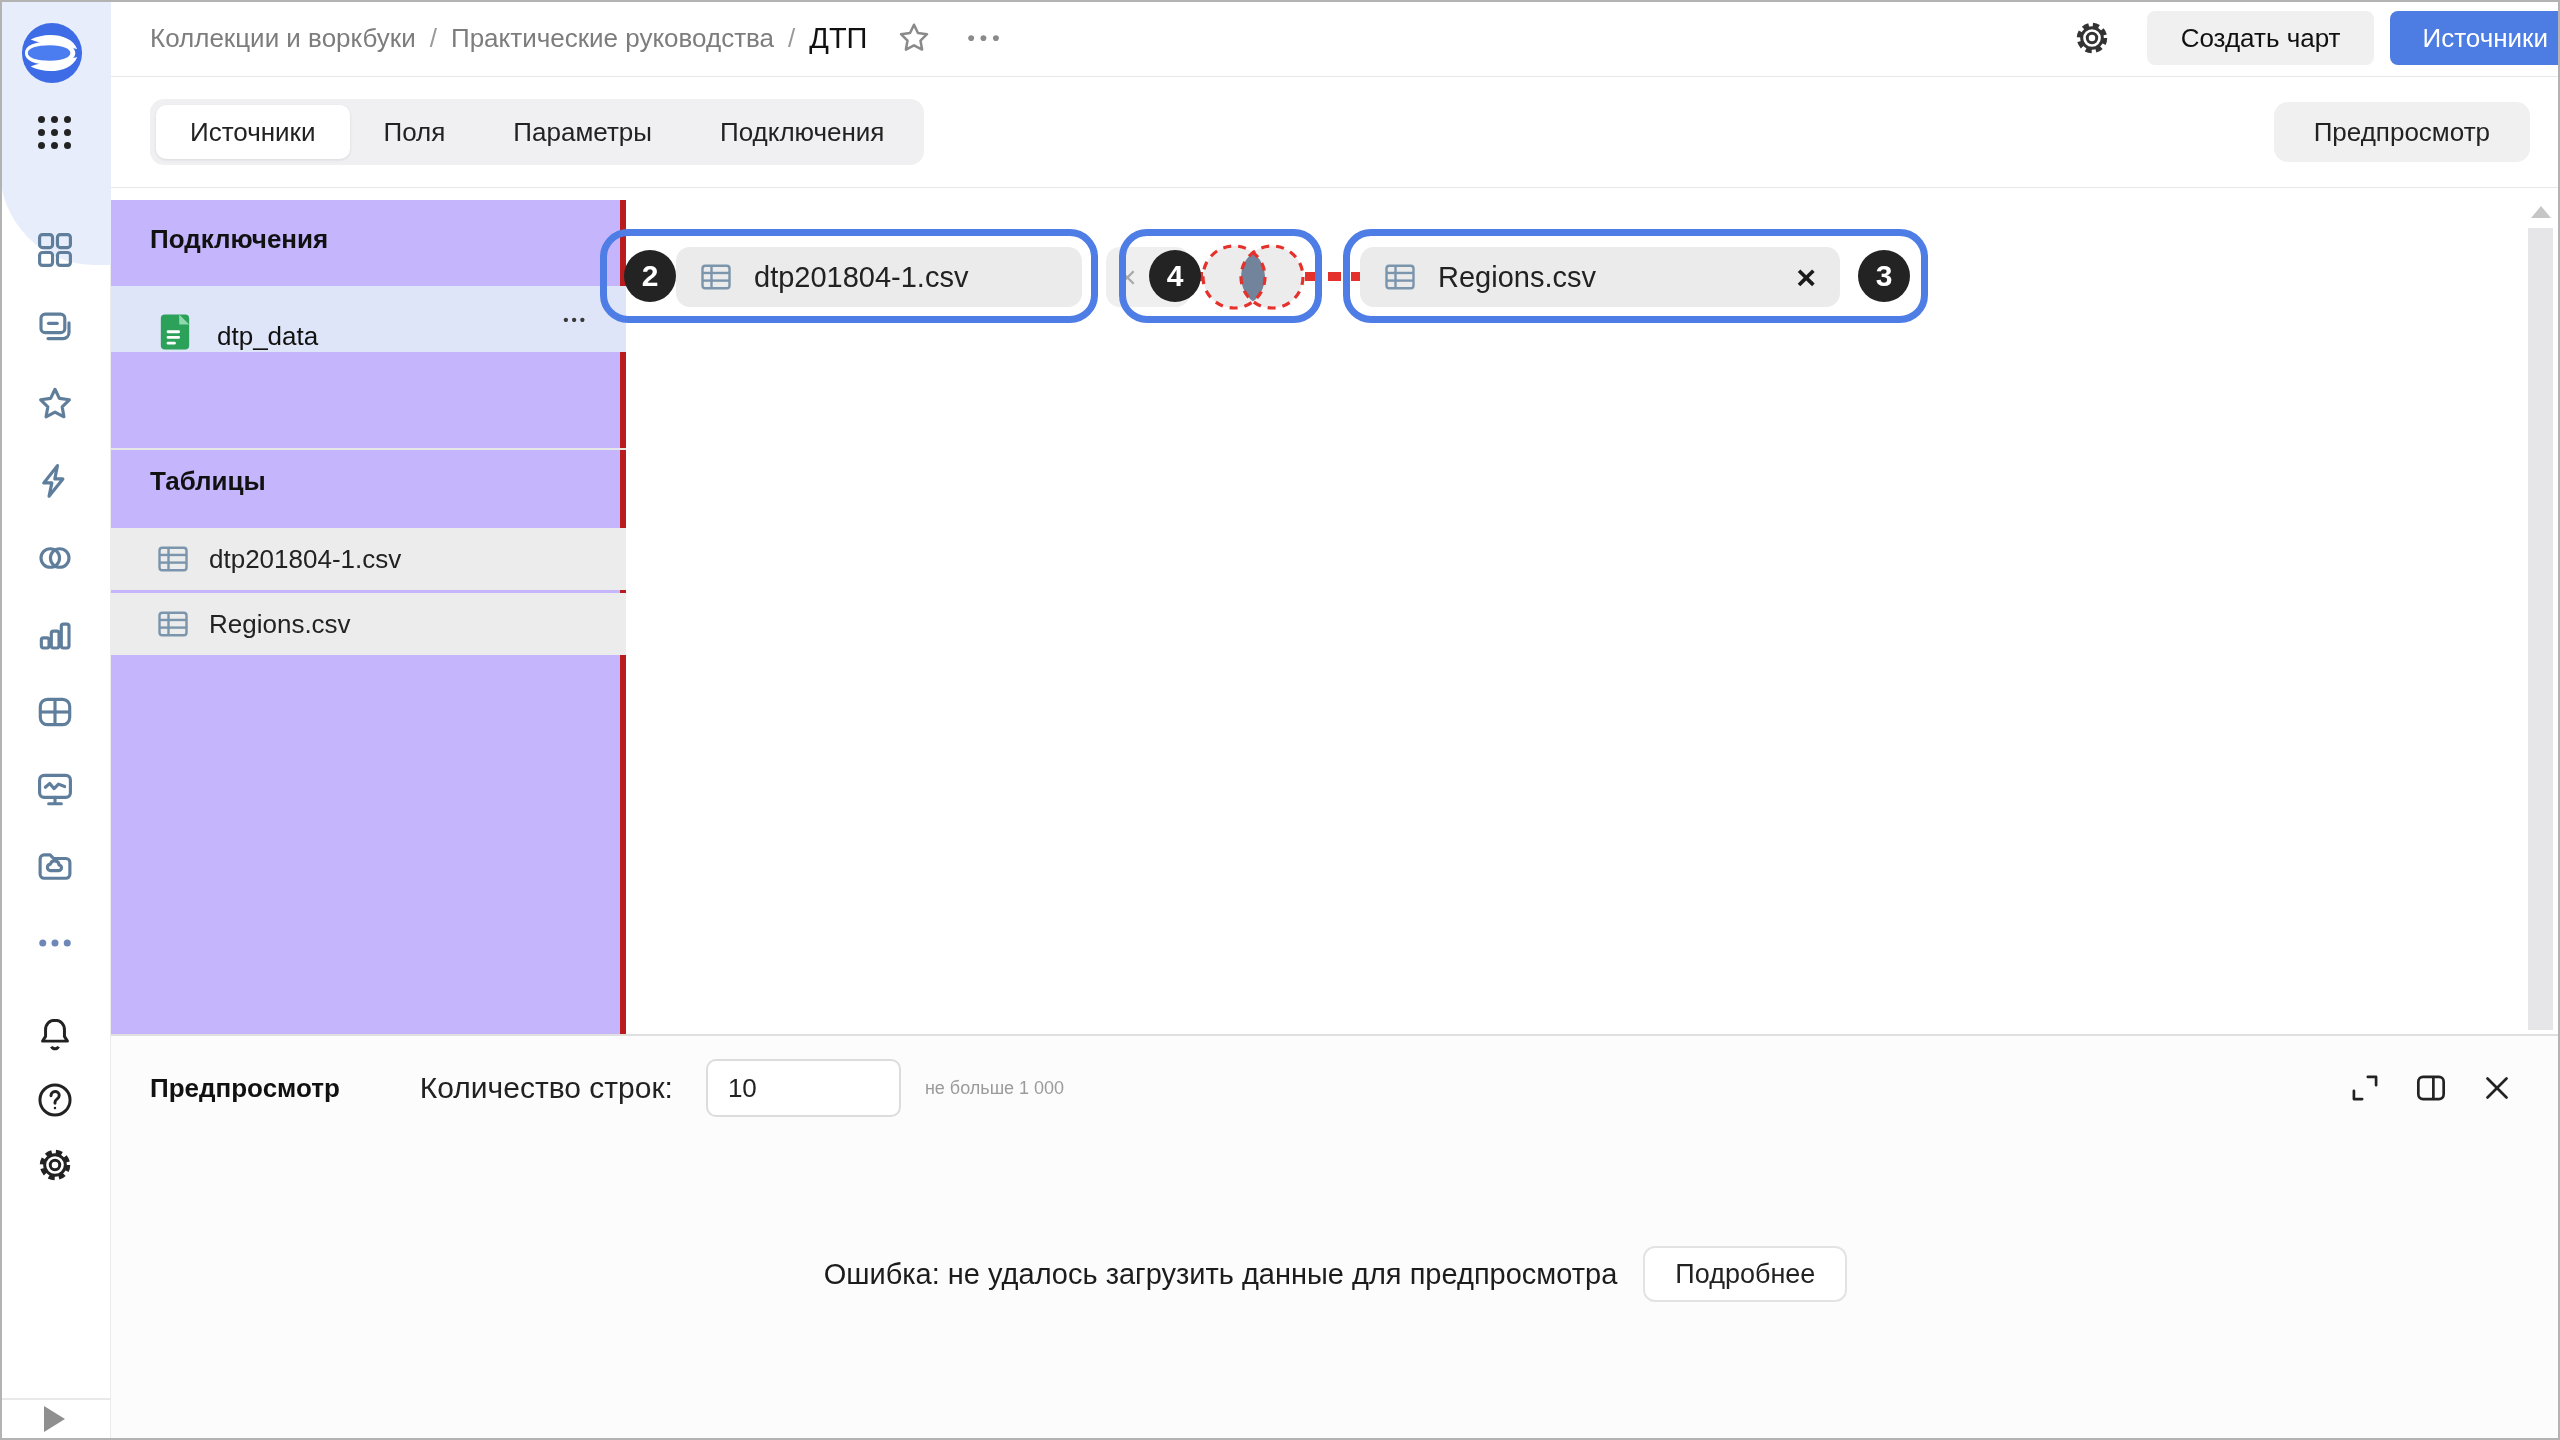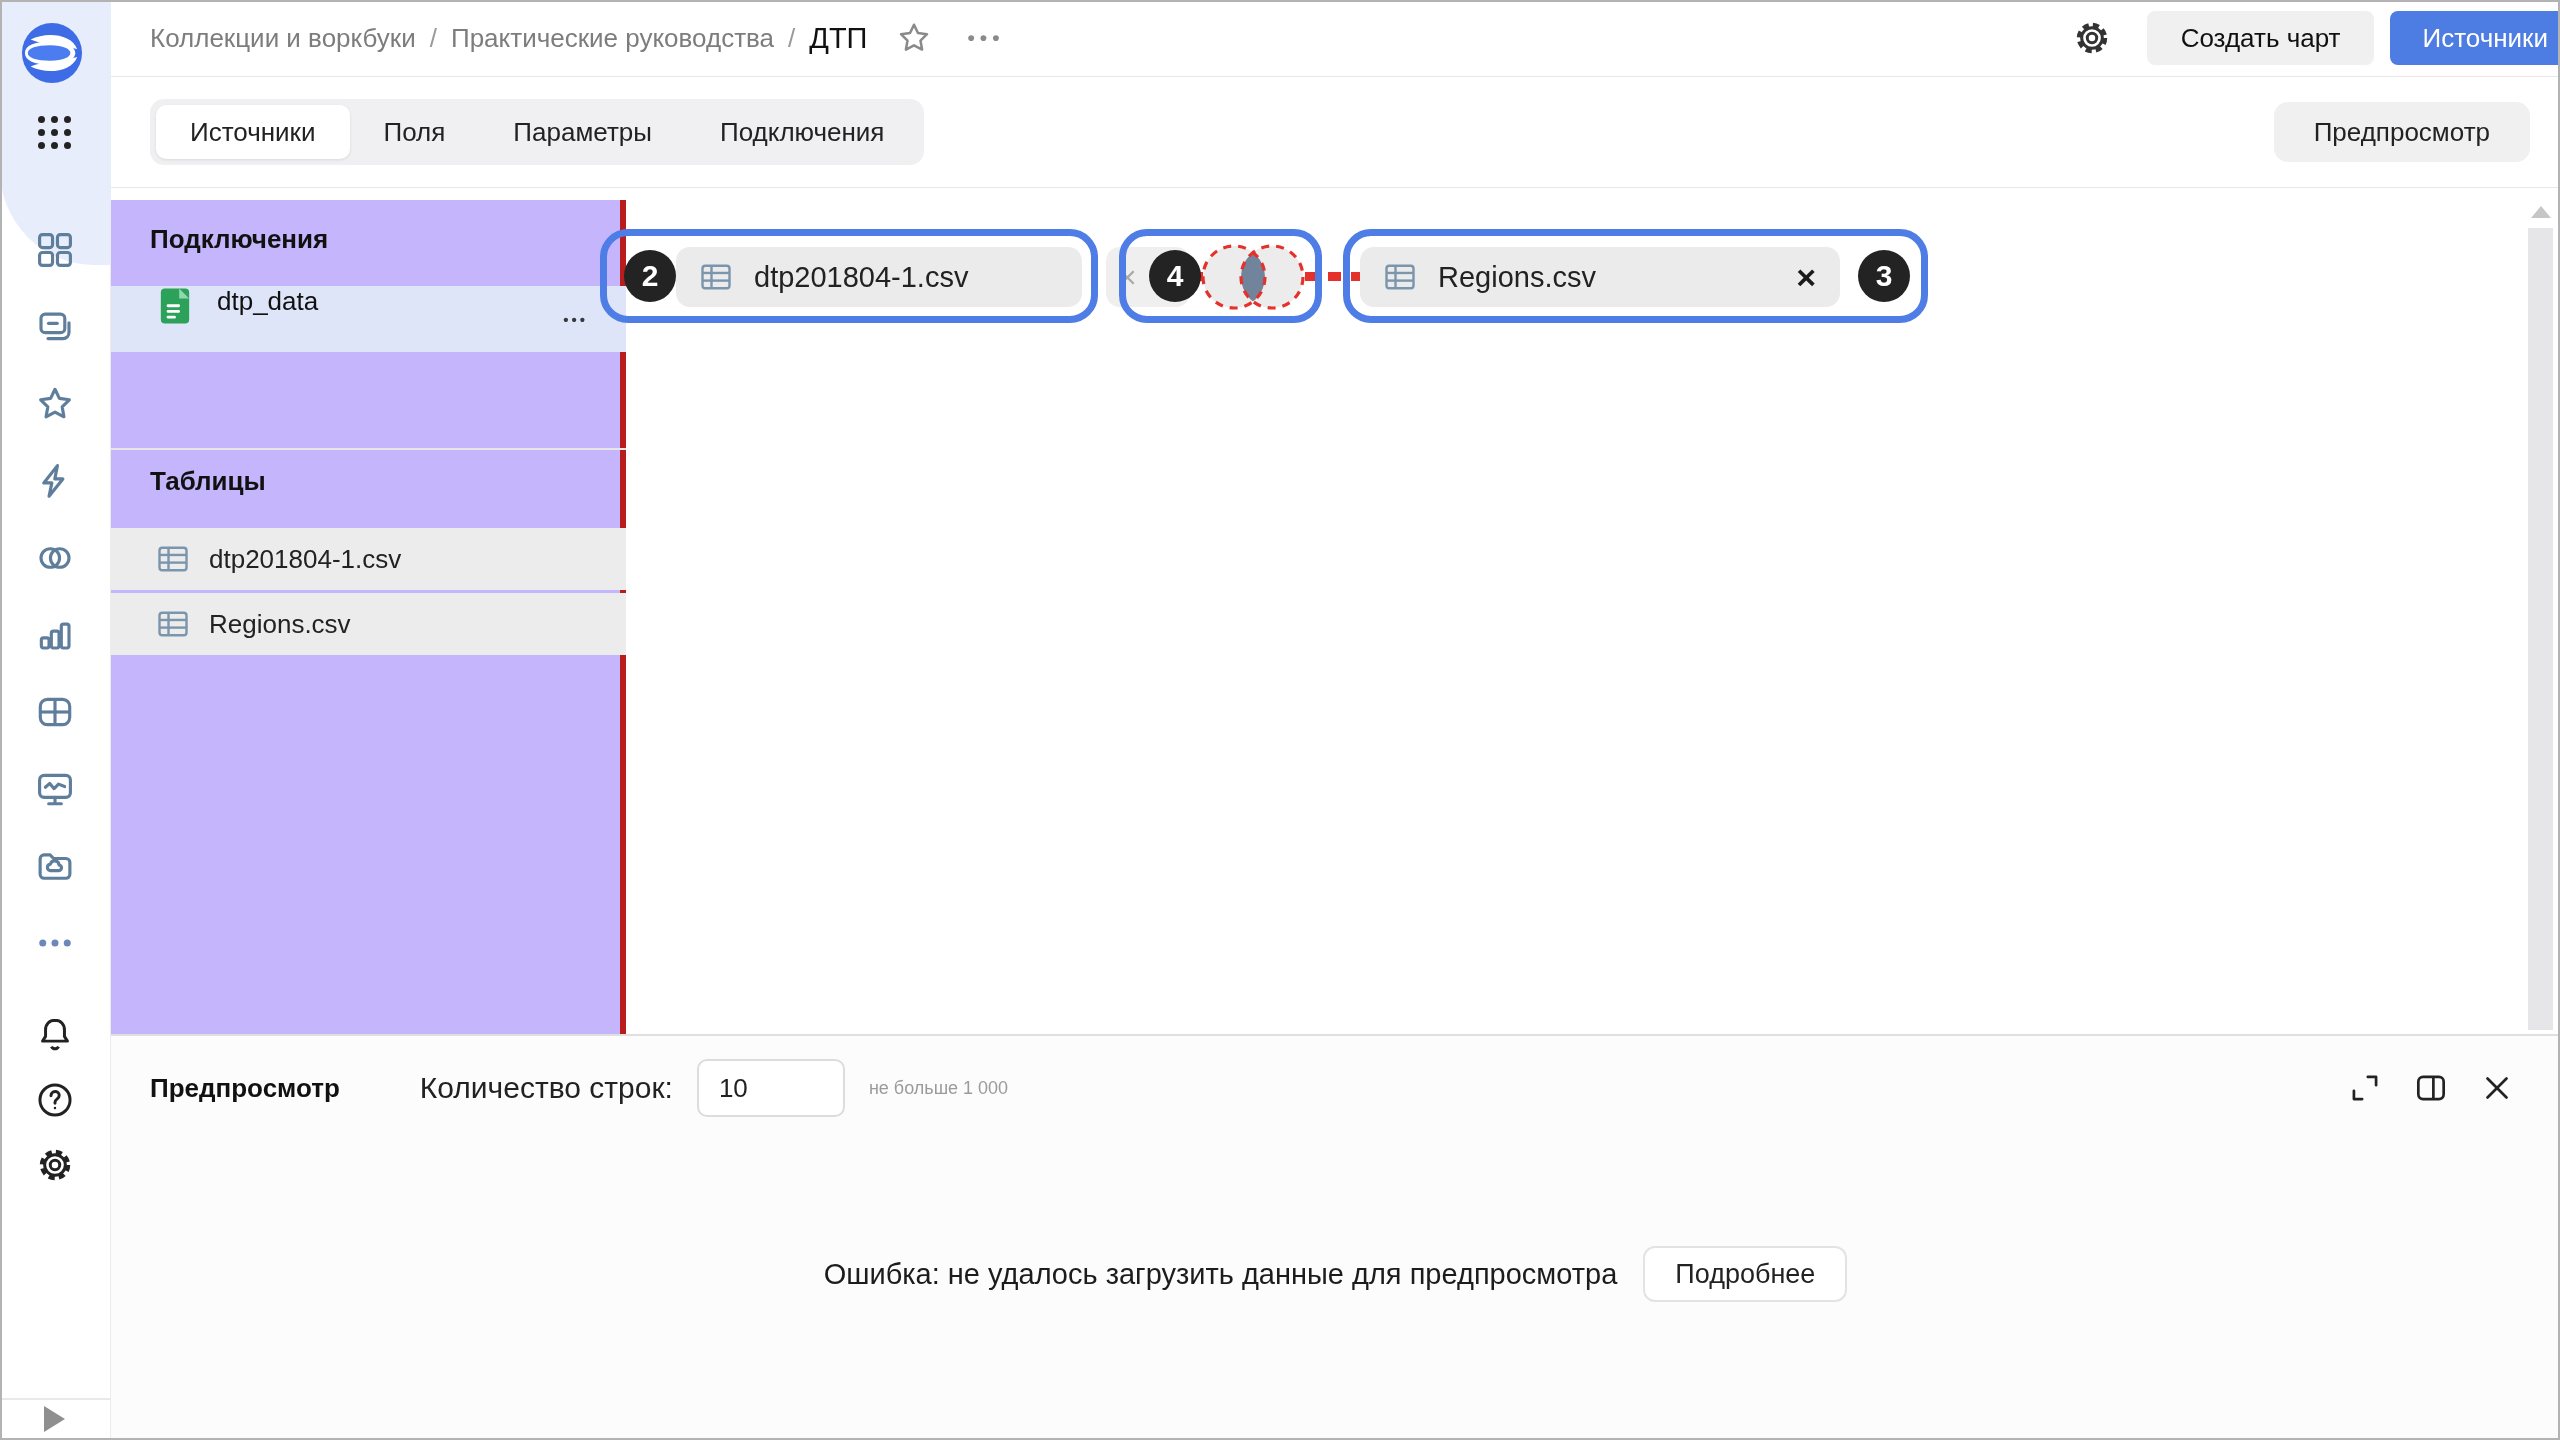--- a/index.html
+++ b/index.html
@@ -50,21 +50,21 @@
   .tab { height:54px; line-height:54px; padding:0 34px; font-size:26px; color:#222;
          border-radius:10px; white-space:nowrap; }
   .tab.active { background:#fff; box-shadow:0 1px 3px rgba(0,0,0,.10); }
   .btn-preview { height:60px; background:#f0f0f1; color:#222; padding:0 40px; border-radius:14px; }
 
   
   .lpanel { position:absolute; left:111px; top:200px; width:515px; height:846px; background:#c4b5fd;
             border-right:6px solid #b91c1c; z-index:2; }
   .sec-title { position:absolute; left:39px; font-size:26px; font-weight:700; color:#111; }
   .conn-row { position:absolute; left:0; top:86px; width:515px; height:66px; background:#dfe5f8;
-              display:flex; align-items:flex-start; padding-left:44px; }
+              display:flex; align-items:flex-end; padding-left:44px; }
   .conn-row svg { width:40px; height:40px; margin-right:22px; }
   .conn-name { font-size:26px; color:#111; }
   .conn-more { position:absolute; right:38px; top:50%; transform:translateY(-50%);
                color:#3a3a3a; font-size:15px; letter-spacing:3px; font-weight:700; }
   .lp-sep { position:absolute; left:0; top:248px; width:515px; height:2px; background:#e6e6e6; }
   .tbl-row { position:absolute; left:0; width:515px; height:62px; background:#ececec;
              display:flex; align-items:center; padding-left:44px; }
   .tbl-row svg { width:36px; height:36px; margin-right:18px; }
   .tbl-name { font-size:26px; color:#222; }
 
@@ -92,21 +92,21 @@
            border-bottom:12px solid #c6c6c6; z-index:3; }
   .sb-thumb { position:absolute; left:2528px; top:228px; width:25px; height:802px; background:#e6e6e8; z-index:3; }
 
   
   .pv { position:absolute; left:111px; top:1034px; width:2449px; height:406px; background:#fcfcfc;
         border-top:2px solid #e0e0e0; z-index:2; }
   .pv-controls { position:absolute; left:0; top:0; width:100%; height:104px; display:flex;
                  align-items:center; padding-left:39px; }
   .pv-title { font-size:26px; font-weight:700; color:#111; }
   .pv-label { font-size:30px; color:#222; margin-left:80px; }
-  .pv-input { width:148px; height:58px; margin-left:24px; border:2px solid #dcdcdc; border-radius:10px;
+  .pv-input { width:195px; height:58px; margin-left:33px; border:2px solid #dcdcdc; border-radius:10px;
               background:#fff; font-size:26px; color:#222; padding-left:20px;
               font-family:"Liberation Sans","DejaVu Sans",sans-serif; }
   .pv-hint { font-size:18px; color:#9b9b9b; margin-left:24px; }
   .pv-icons { position:absolute; right:44px; top:33px; display:flex; gap:28px; }
   .pv-icons .pico { width:38px; height:38px; display:flex; align-items:center; justify-content:center; }
   .pv-error { position:absolute; left:0; top:210px; width:100%; display:flex; align-items:center;
               justify-content:center; gap:26px; }
   .pv-error-text { font-size:29px; color:#1c1c1c;text-align:right; }
   .btn-details { height:56px; padding:0 30px; background:#fff; border:2px solid #e3e3e3;
                  border-radius:12px; font-size:27px; color:#222; display:flex; align-items:center; }

